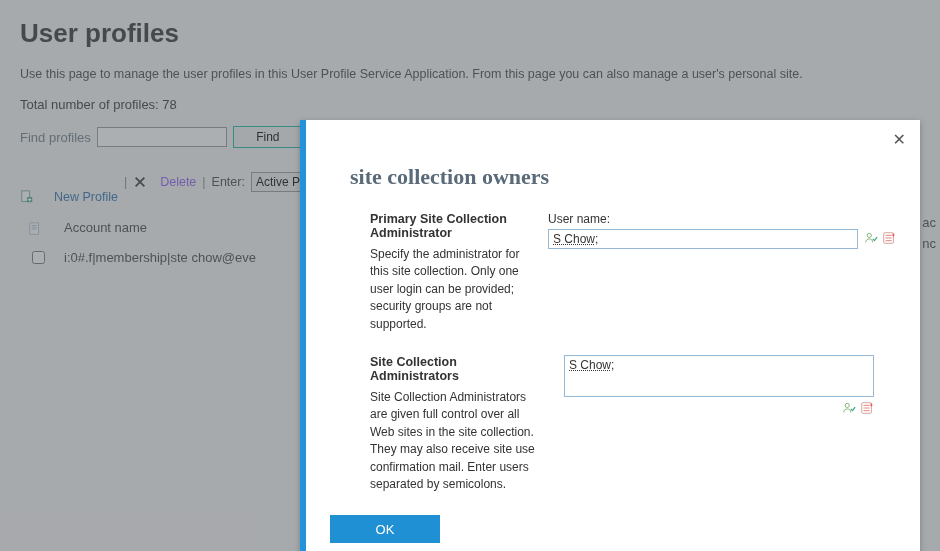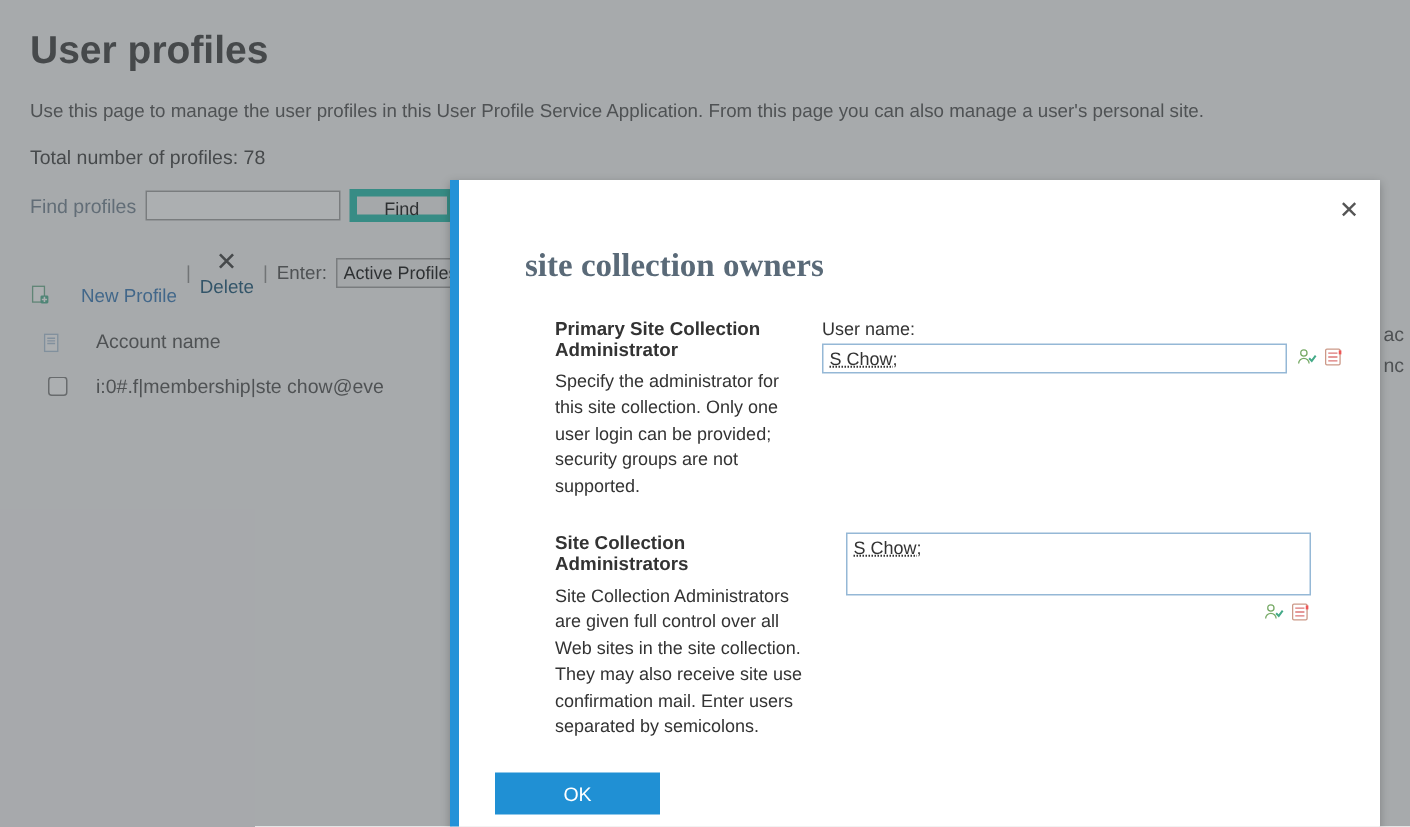--- a/index.html
+++ b/index.html
@@ -8,25 +8,25 @@
     width: 940px; height: 551px;
     font-family: "Segoe UI", Tahoma, Arial, sans-serif;
     background: #f4f4f4; color: #333; overflow: hidden; position: relative;
   }
   .page { padding: 12px 20px 20px 20px; }
   h1.page-title { font-size: 26px; font-weight: 700; color: #333; margin: 6px 0 18px 0; }
   .page-desc { font-size: 12.5px; color: #444; margin-bottom: 16px; }
   .total-line { font-size: 13px; color: #333; margin-bottom: 14px; }
   .find-row { display: flex; align-items: center; gap: 6px; font-size: 13px; color: #6a7b8a; margin-bottom: 8px; }
   .find-row input[type="text"] { border: 1px solid #999; height: 20px; width: 130px; padding: 0 4px; font-size: 12px; }
-  .find-row .find-btn { border: 5px solid #14b8a6; background: #f0f0f0; height: 22px; width: 70px; font-size: 12px; cursor: pointer; }
+  .find-row .find-btn { border: 1px solid #14b8a6; background: #f0f0f0; height: 22px; width: 70px; font-size: 12px; cursor: pointer; }
   .toolbar { display: flex; align-items: center; gap: 6px; font-size: 12.5px; color: #444; padding: 4px 0; }
   .toolbar .sep { color: #888; }
   .toolbar .tb-link { color: #2a6fb0; cursor: pointer; display: inline-flex; align-items: center; gap: 20px; margin-top: 30px; }
-  .toolbar .del { color: #0c4a6e; display: inline-flex; align-items: center; gap: 3px; cursor: pointer; flex-direction: column; }
+  .toolbar .del { color: #8b5cf6; display: inline-flex; align-items: center; gap: 13px; cursor: pointer; }
   .toolbar select.view-sel { border: 1px solid #999; font-size: 12px; height: 20px; }
   .tbl { width: 100%; border-collapse: collapse; margin-top: 6px; font-size: 13px; }
   .tbl th { text-align: left; padding: 6px 8px; color: #444; font-weight: 400; }
   .tbl td { padding: 6px 8px; color: #444; }
   .tbl .chk-col { width: 24px; }
   .tbl input[type="checkbox"] { }
   .page-icon { width: 14px; height: 14px; display: inline-block; vertical-align: middle; }
 
   
   .scrim {

